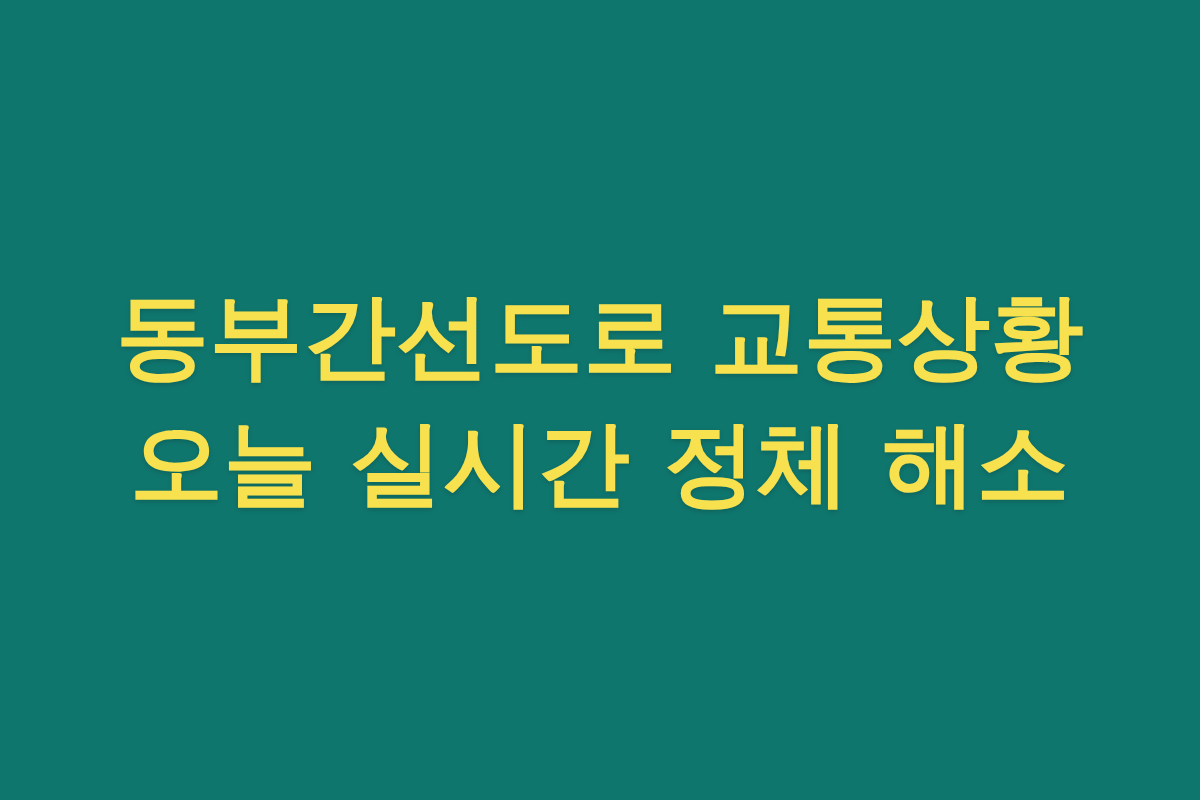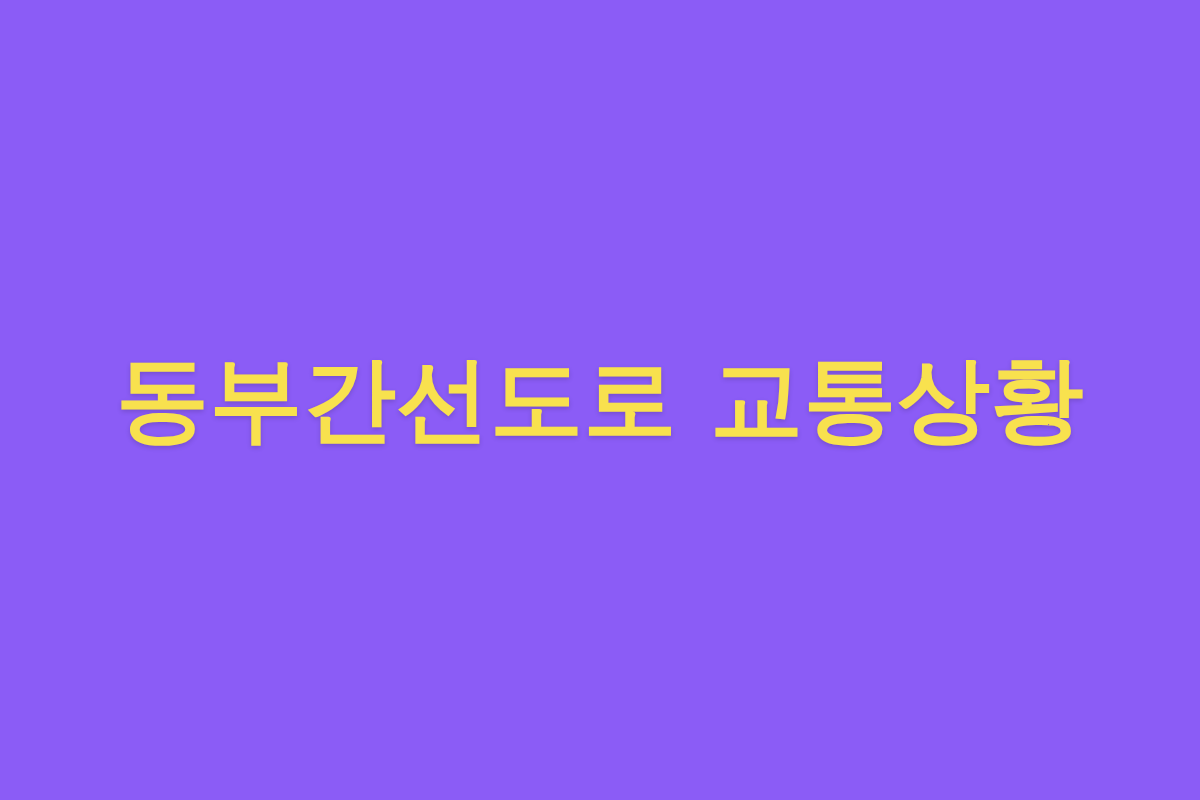--- a/index.html
+++ b/index.html
@@ -17,21 +17,21 @@
 
   .banner {
     position: relative;
     width: 1200px;
     height: 800px;
     box-sizing: border-box;
     display: flex;
     flex-direction: column;
     align-items: center;
     justify-content: center;
-    background: #8b5cf6;
+    background: #0f766e;
   }
 
   .headline {
     display: flex;
     flex-direction: column;
     align-items: center;
     justify-content: center;
     width: 100%;
     padding: 0 40px;
     box-sizing: border-box;
@@ -50,14 +50,15 @@
     white-space: nowrap;
     text-shadow: 0 2px 5px rgba(0, 0, 0, 0.16);
   }
 </style>
 </head>
 <body>
 
 <div class="banner">
   <div class="headline">
     <span class="headline-line">동부간선도로 교통상황</span>
+    <span class="headline-line">오늘 실시간 정체 해소</span>
   </div>
 </div>
 
 </body></html>

